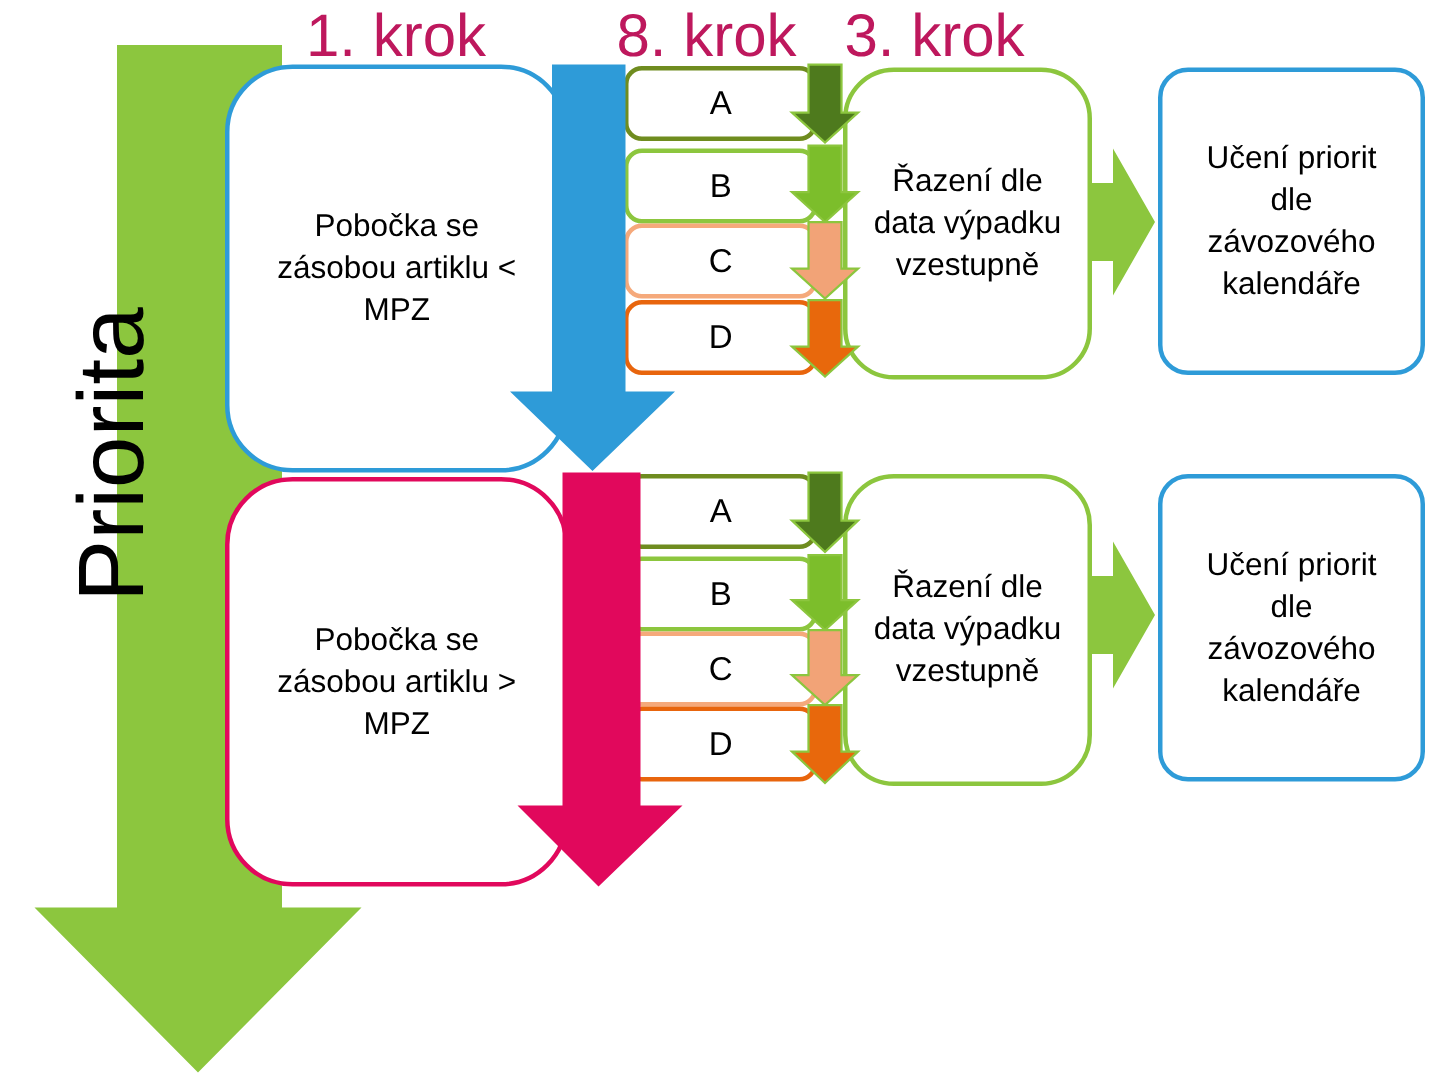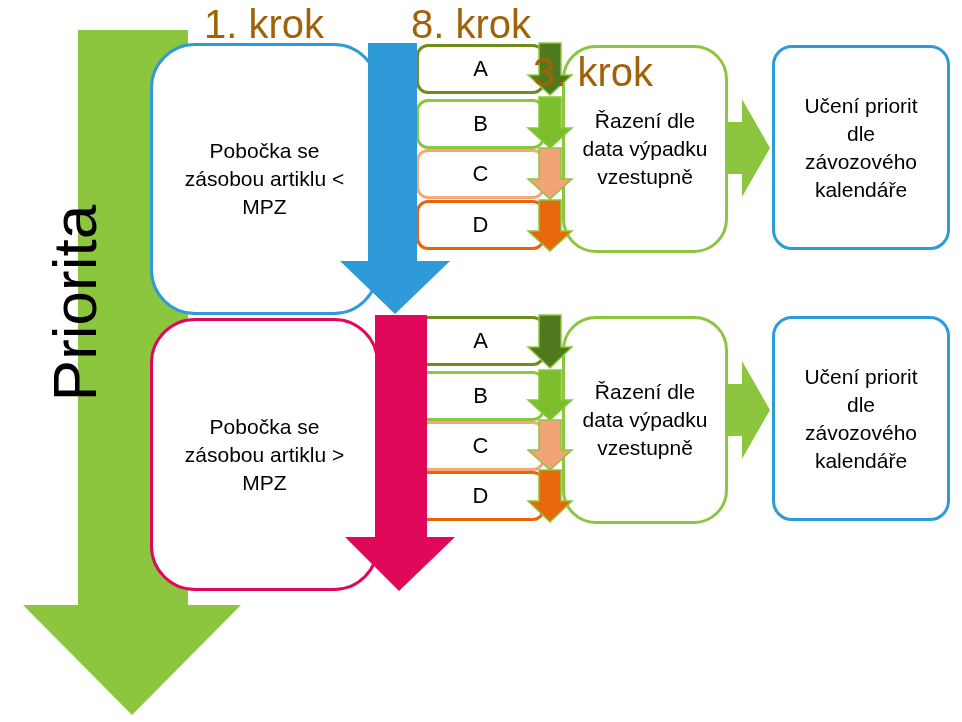--- a/index.html
+++ b/index.html
@@ -3,23 +3,23 @@
 <meta charset="utf-8">
 <style>
   html,body{margin:0;padding:0;background:#ffffff;}
   .stage{
     position:relative;width:962px;height:722px;overflow:hidden;background:#fff;
     font-family:"Liberation Sans",sans-serif;color:#000;
   }
   .layer{position:absolute;left:0;top:0;width:962px;height:722px;pointer-events:none;}
   .hdr{
     position:absolute;top:0;height:48px;width:168px;line-height:48px;
-    text-align:center;font-size:40px;color:#a16207;white-space:nowrap;
+    text-align:center;font-size:40px;color:#be185d;white-space:nowrap;
   }
-  .hdr1{left:180px;} .hdr2{left:387px;} .hdr3{left:509px;margin-top:48px;}
+  .hdr1{left:180px;} .hdr2{left:387px;} .hdr3{left:539px;}
   .priority-label{
     position:absolute;left:-78px;top:271px;width:306px;height:64px;
     transform:rotate(-90deg);
     font-size:62px;line-height:64px;text-align:center;white-space:nowrap;color:#000;
   }
   .box{
     position:absolute;background:#fff;box-sizing:border-box;
     display:flex;align-items:center;justify-content:center;text-align:center;
   }
   .box .txt{white-space:pre-line;font-size:21px;line-height:28px;}

